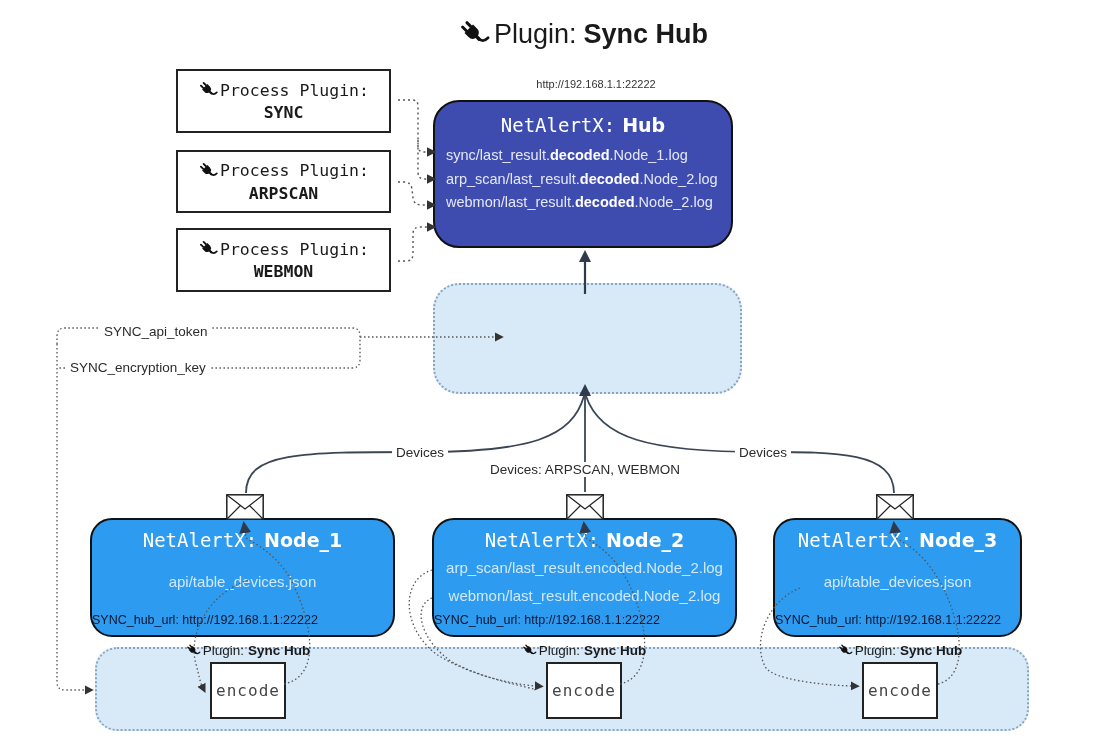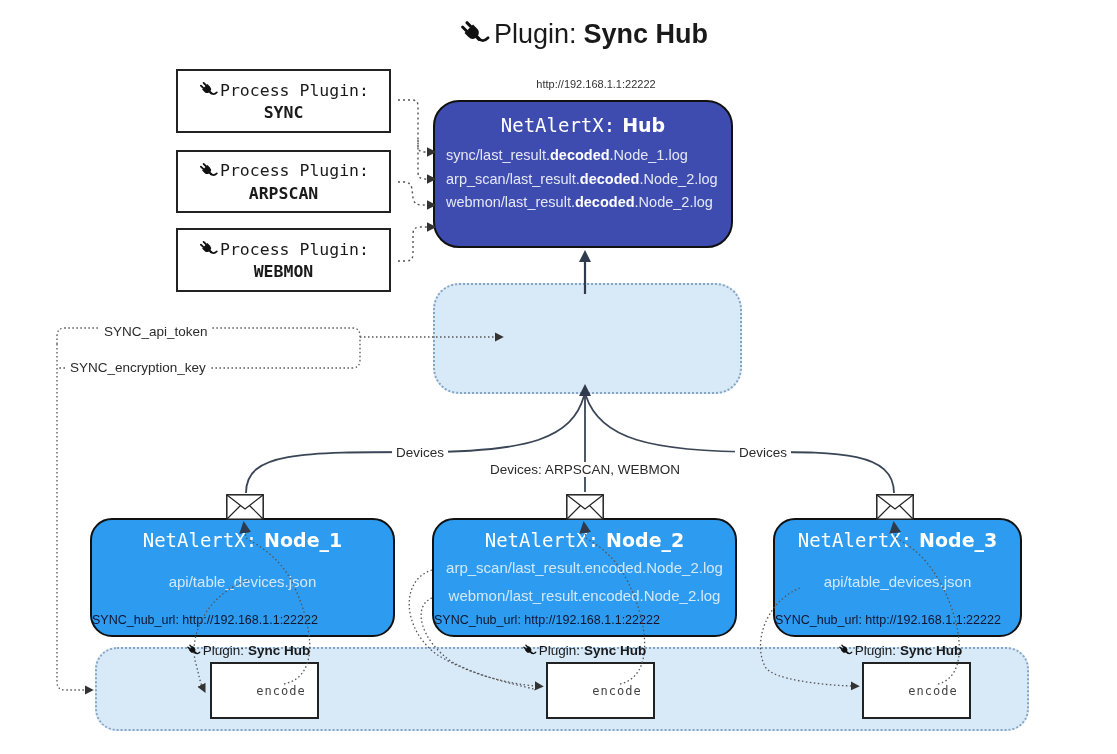--- a/index.html
+++ b/index.html
@@ -40,21 +40,21 @@
   .node{top:518px;height:119px;background:var(--node);border:2.5px solid #111;border-radius:22px;
         z-index:2;box-sizing:border-box;display:flex;flex-direction:column;}
   .node-title{display:flex;justify-content:center;align-items:baseline;margin-top:9px;
               color:#fff;font-size:19px;}
   .node-files{flex:1;display:flex;flex-direction:column;justify-content:center;align-items:center;}
   .node-file{font-size:15px;color:#d2e8fb;line-height:28px;white-space:nowrap;}
   .node-footer{font-size:12.5px;color:#10152e;text-align:left;margin-bottom:8px;white-space:nowrap;}
   
   .encode-panel{left:95px;top:647px;width:930px;height:80px;border-radius:22px;}
   .encode-box{top:662px;width:72px;height:53px;display:flex;align-items:center;justify-content:center;
-              font-family:"DejaVu Sans Mono",monospace;font-size:12px;letter-spacing:1px;color:#444;padding-left:33px;}
+              font-family:"DejaVu Sans Mono",monospace;font-size:16px;letter-spacing:1px;color:#444;}
   .encode-label{top:643px;transform:translateX(-50%);display:flex;align-items:center;
                 font-size:13.5px;color:#1a1a1a;z-index:4;white-space:nowrap;}
   .encode-label .name{font-weight:bold;margin-left:4px;}
   .encode-label .plug-icon{width:15px;height:15px;margin-right:2px;}
   
   .wire-label{background:#fff;padding:0 4px;font-size:13.5px;color:#2b2b2b;z-index:4;white-space:nowrap;}
   
   .envelope{width:38px;height:26px;z-index:4;}
   
   .wires{position:absolute;left:0;top:0;z-index:3;pointer-events:none;}

